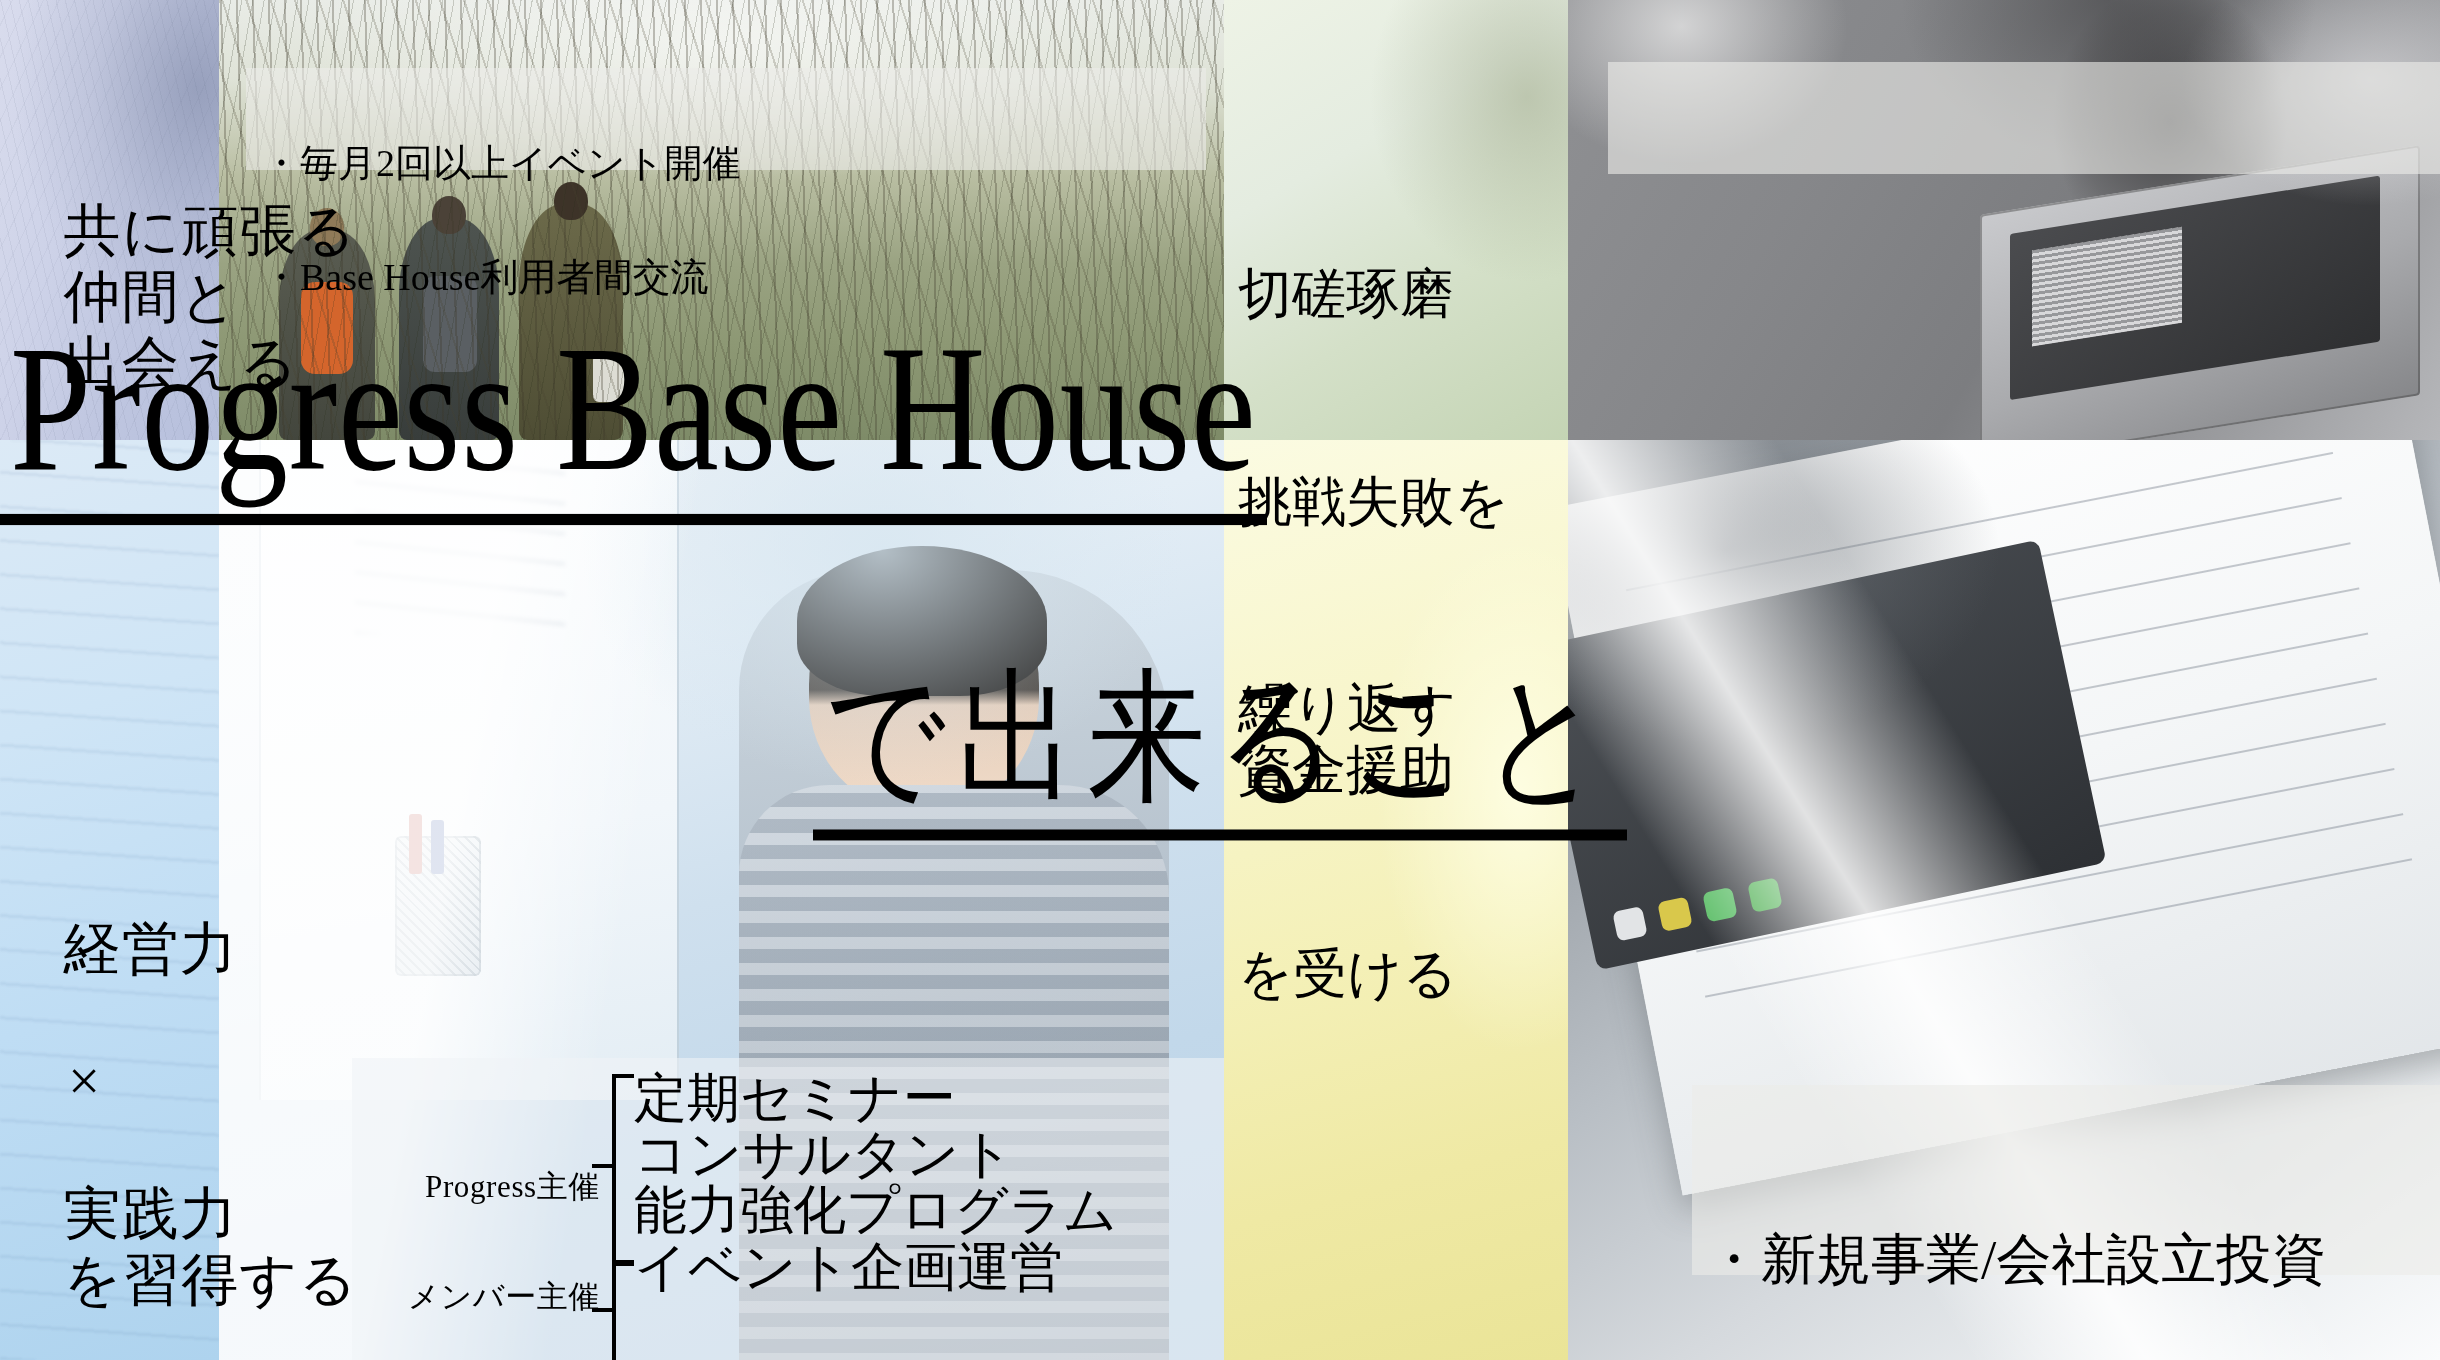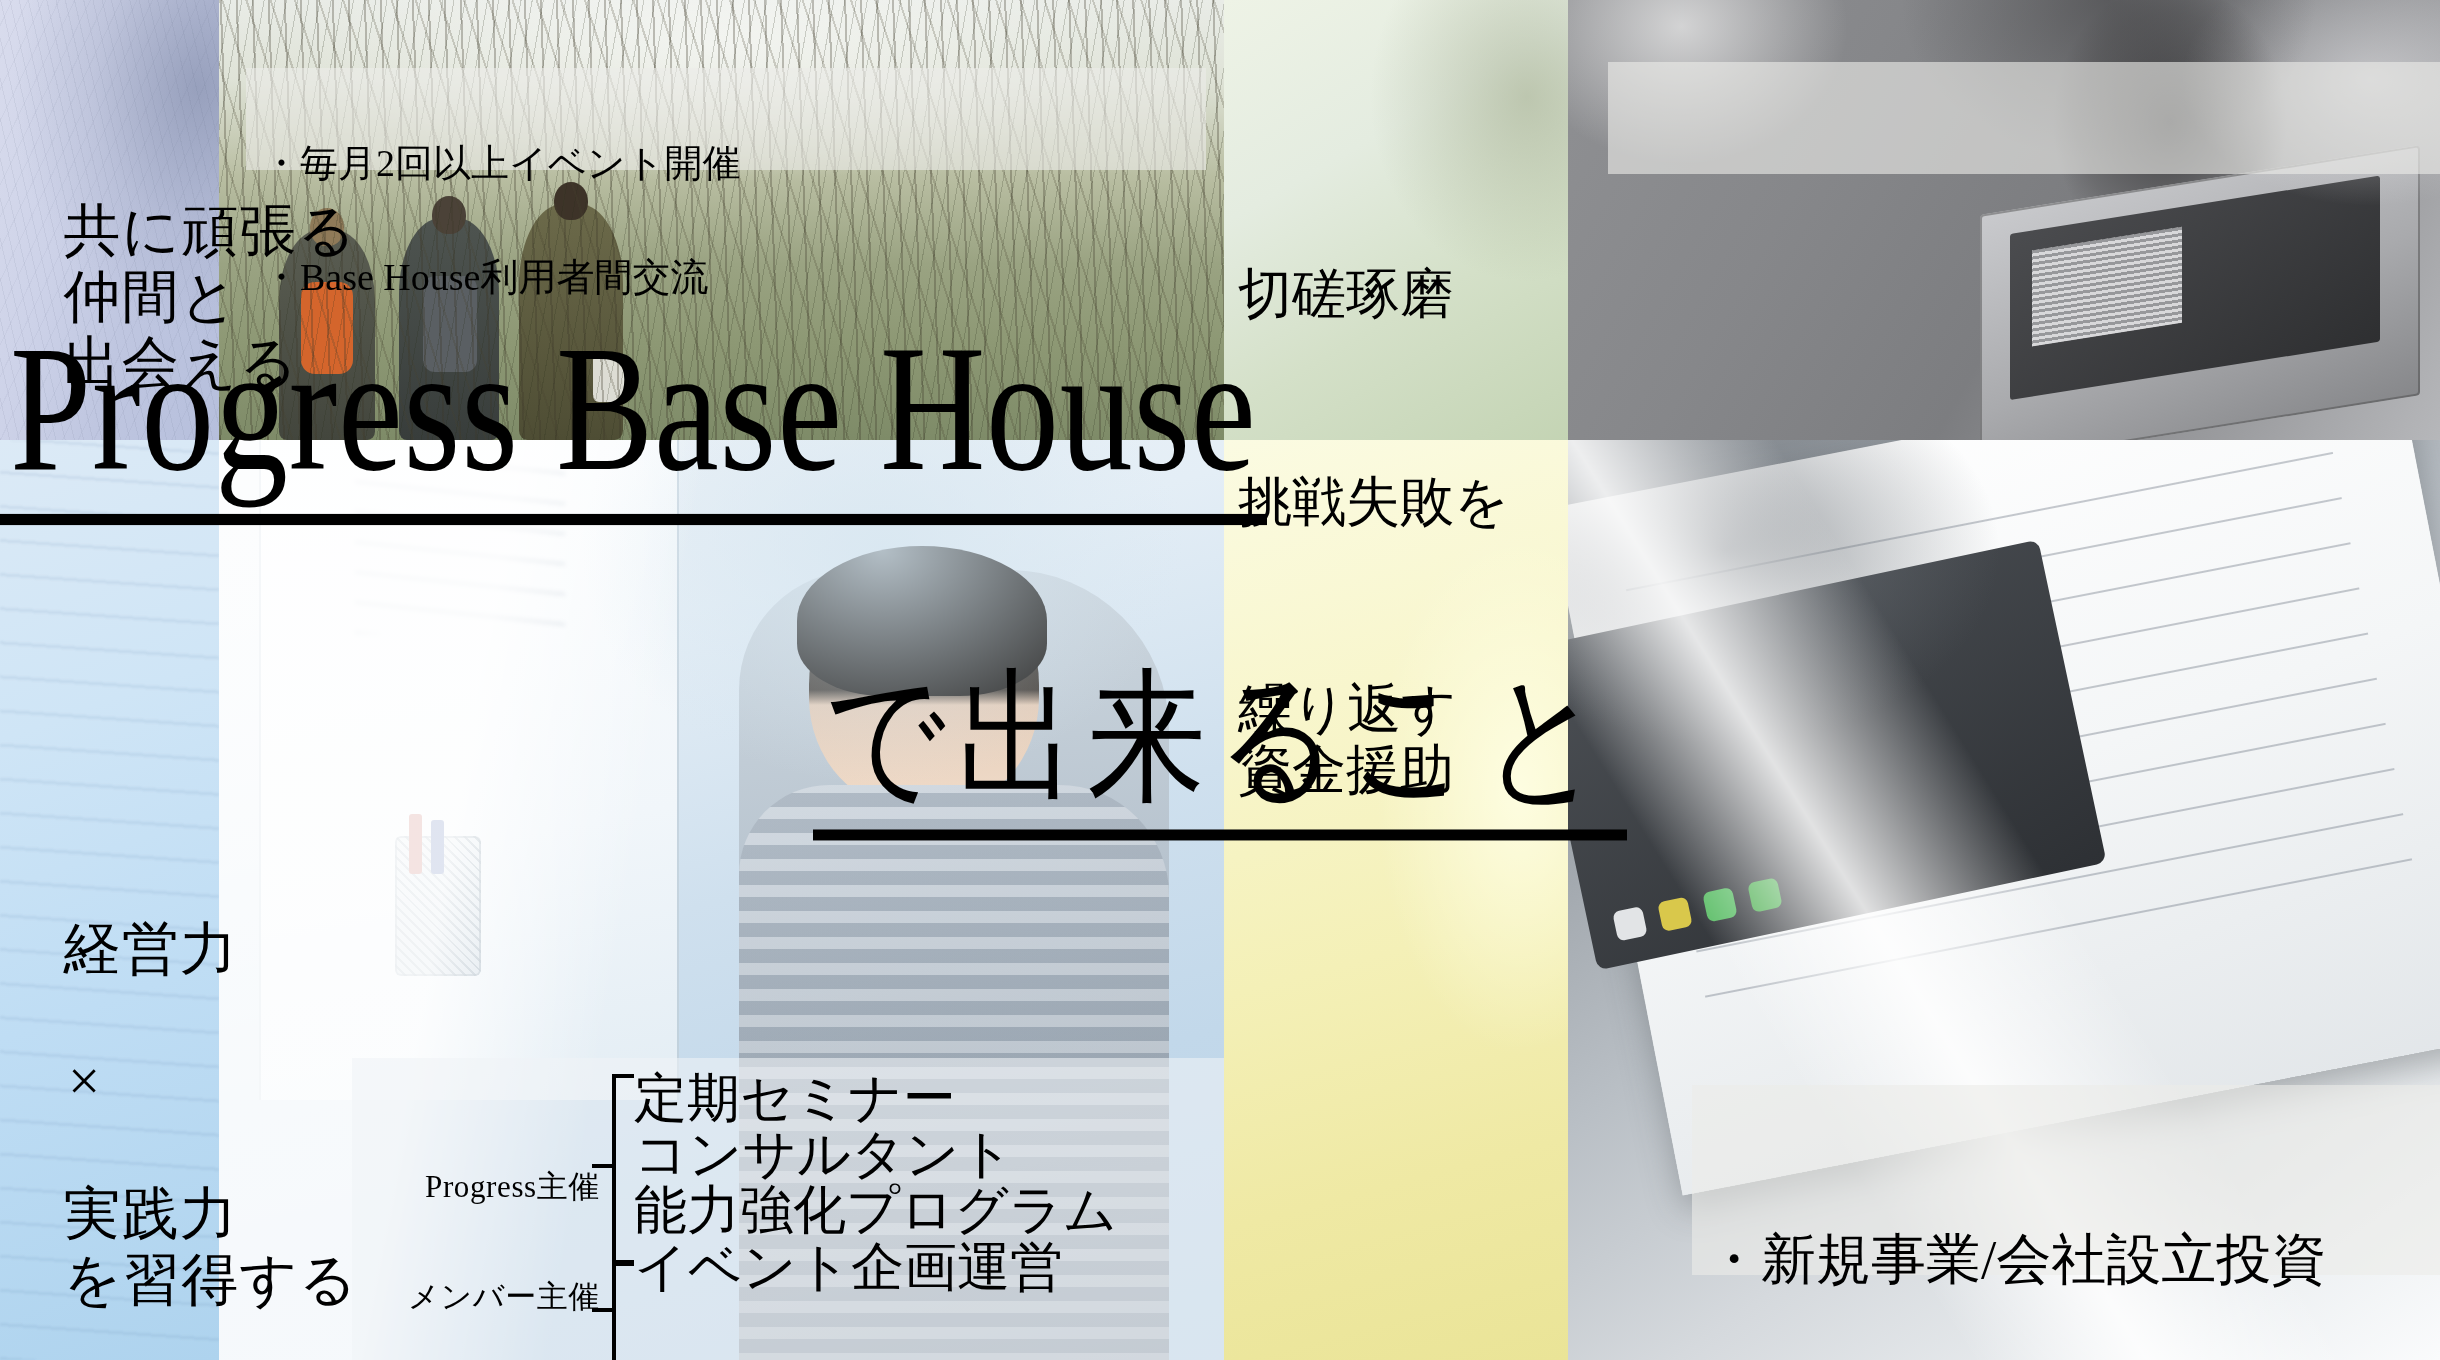--- a/index.html
+++ b/index.html
@@ -330,20 +330,21 @@
     <div class="items">
       <div class="item">定期セミナー</div>
       <div class="item">コンサルタント</div>
       <div class="item">能力強化プログラム</div>
       <div class="item">イベント企画運営</div>
     </div>
   </div>
 
   <div class="vtext t-shikin">
     <span>資金援助</span>
+    <span>を受ける</span>
   </div>
 
   <div class="vtext t-invest">
     <span>・新規事業/会社設立投資</span>
     
   </div>
 
 </div>
 
 </body></html>

